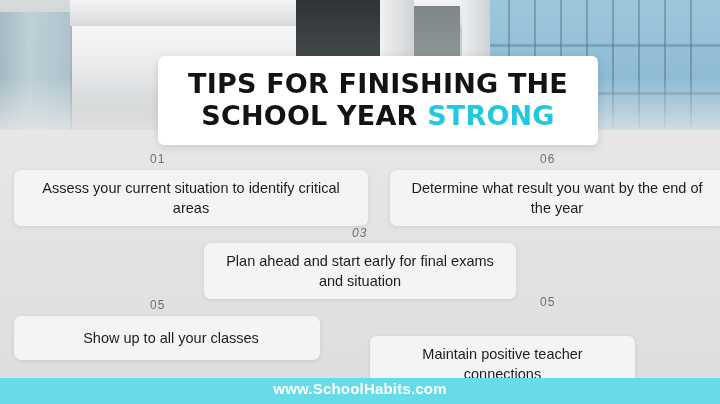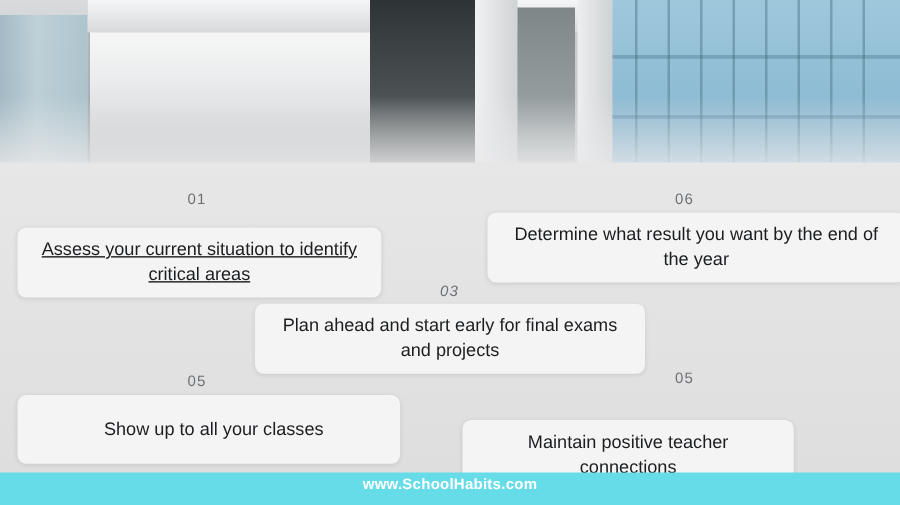--- a/index.html
+++ b/index.html
@@ -133,43 +133,43 @@
     box-sizing: border-box;
   }
   .card p {
     margin: 0;
     font-family: "Liberation Sans", sans-serif;
     font-size: 14.5px;
     line-height: 1.38;
     color: #1b1d1f;
   }
 
-  #card1 { left: 14px;  top: 182px; width: 291px; height: 56px; text-decoration: underline; }
+  #card1 { left: 14px;  top: 170px; width: 354px; height: 56px; }
   #num1  { left: 150px; top: 152px; }
   #card2 { left: 390px; top: 170px; width: 334px; height: 56px; }
   #num2  { left: 540px; top: 152px; }
   #card3 { left: 204px; top: 243px; width: 312px; height: 56px; }
   #num3  { left: 352px; top: 226px; font-style: italic; }
-  #card4 { left: 14px;  top: 316px; width: 306px; height: 55px; padding-left: 20px; }
+  #card4 { left: 14px;  top: 316px; width: 306px; height: 44px; padding-left: 20px; }
   #num4  { left: 150px; top: 298px; }
   #card5 { left: 370px; top: 313px; width: 265px; height: 56px; margin-top: 23px; }
   #num5  { left: 540px; top: 295px; }
 
   
   .footer-bar {
     position: absolute;
     left: 0; top: 378px; width: 720px; height: 26px;
     background: #66dce8;
   }
   .footer-text {
     position: absolute;
     left: 0; top: 380px; width: 720px;
     text-align: center;
     font-family: "Liberation Sans", sans-serif;
-    font-size: 12px;
+    font-size: 15px;
     font-weight: 700;
     color: #ffffff;
     letter-spacing: .2px;
   }
 </style>
 </head>
 <body>
 
 <div id="poster">
 
@@ -193,34 +193,41 @@
       <div class="seam" style="left:174px"></div>
       <div class="seam" style="left:200px"></div>
       <div class="shelf" style="top:44px"></div>
       <div class="shelf" style="top:92px"></div>
     </div>
     <div class="vignette"></div>
   </div>
 
   <div class="page-bg"></div>
 
+  <div class="title-card">
+    <div class="title-line">TIPS FOR FINISHING THE</div>
+    <div class="title-line">
+      <span>SCHOOL YEAR</span>
+      <span class="title-accent">STRONG</span>
+    </div>
+  </div>
 
   <div class="num" id="num1">01</div>
   <div class="card" id="card1">
     <p>Assess your current situation to identify critical areas</p>
   </div>
 
   <div class="num" id="num2">06</div>
   <div class="card" id="card2">
     <p>Determine what result you want by the end of the year</p>
   </div>
 
   <div class="num" id="num3">03</div>
   <div class="card" id="card3">
-    <p>Plan ahead and start early for final exams and projects</p>
+    <p>Plan ahead and start early for final exams and situation</p>
   </div>
 
   <div class="num" id="num4">05</div>
   <div class="card" id="card4">
     <p>Show up to all your classes</p>
   </div>
 
   <div class="num" id="num5">05</div>
   <div class="card" id="card5">
     <p>Maintain positive teacher connections</p>

